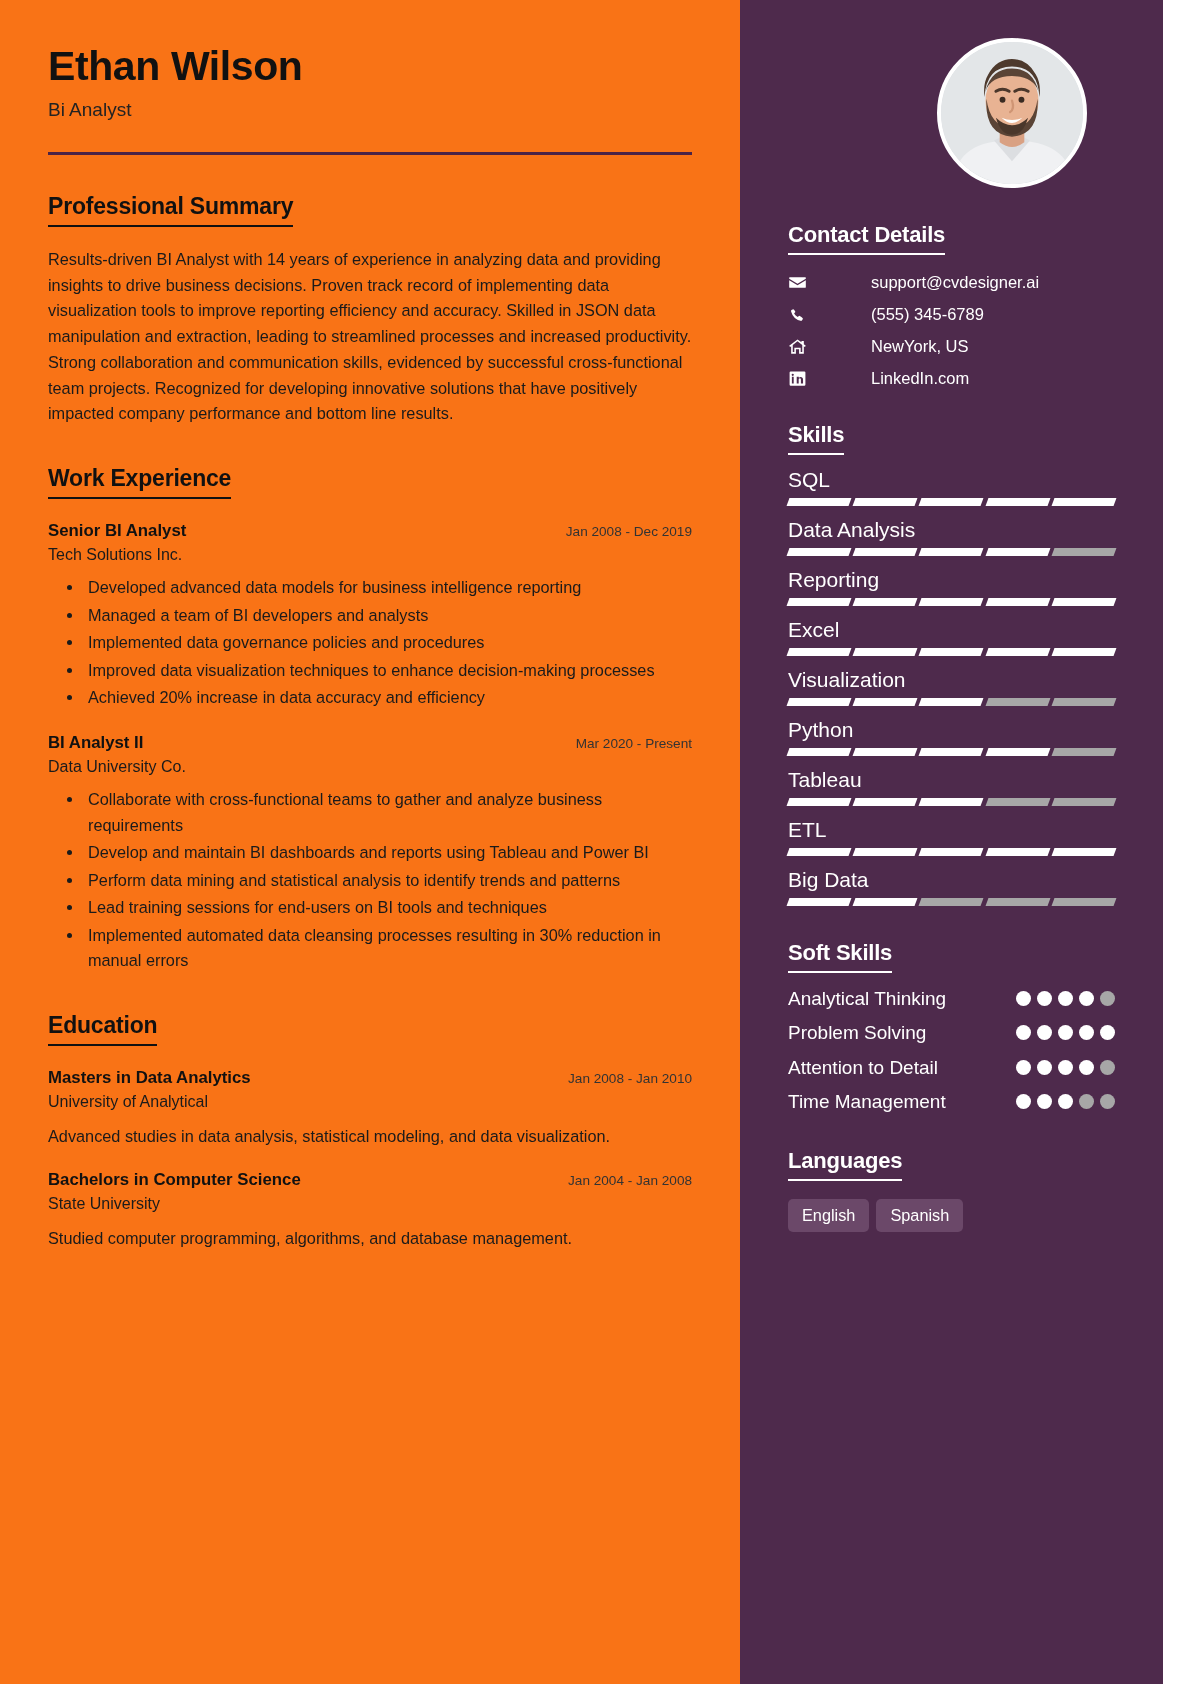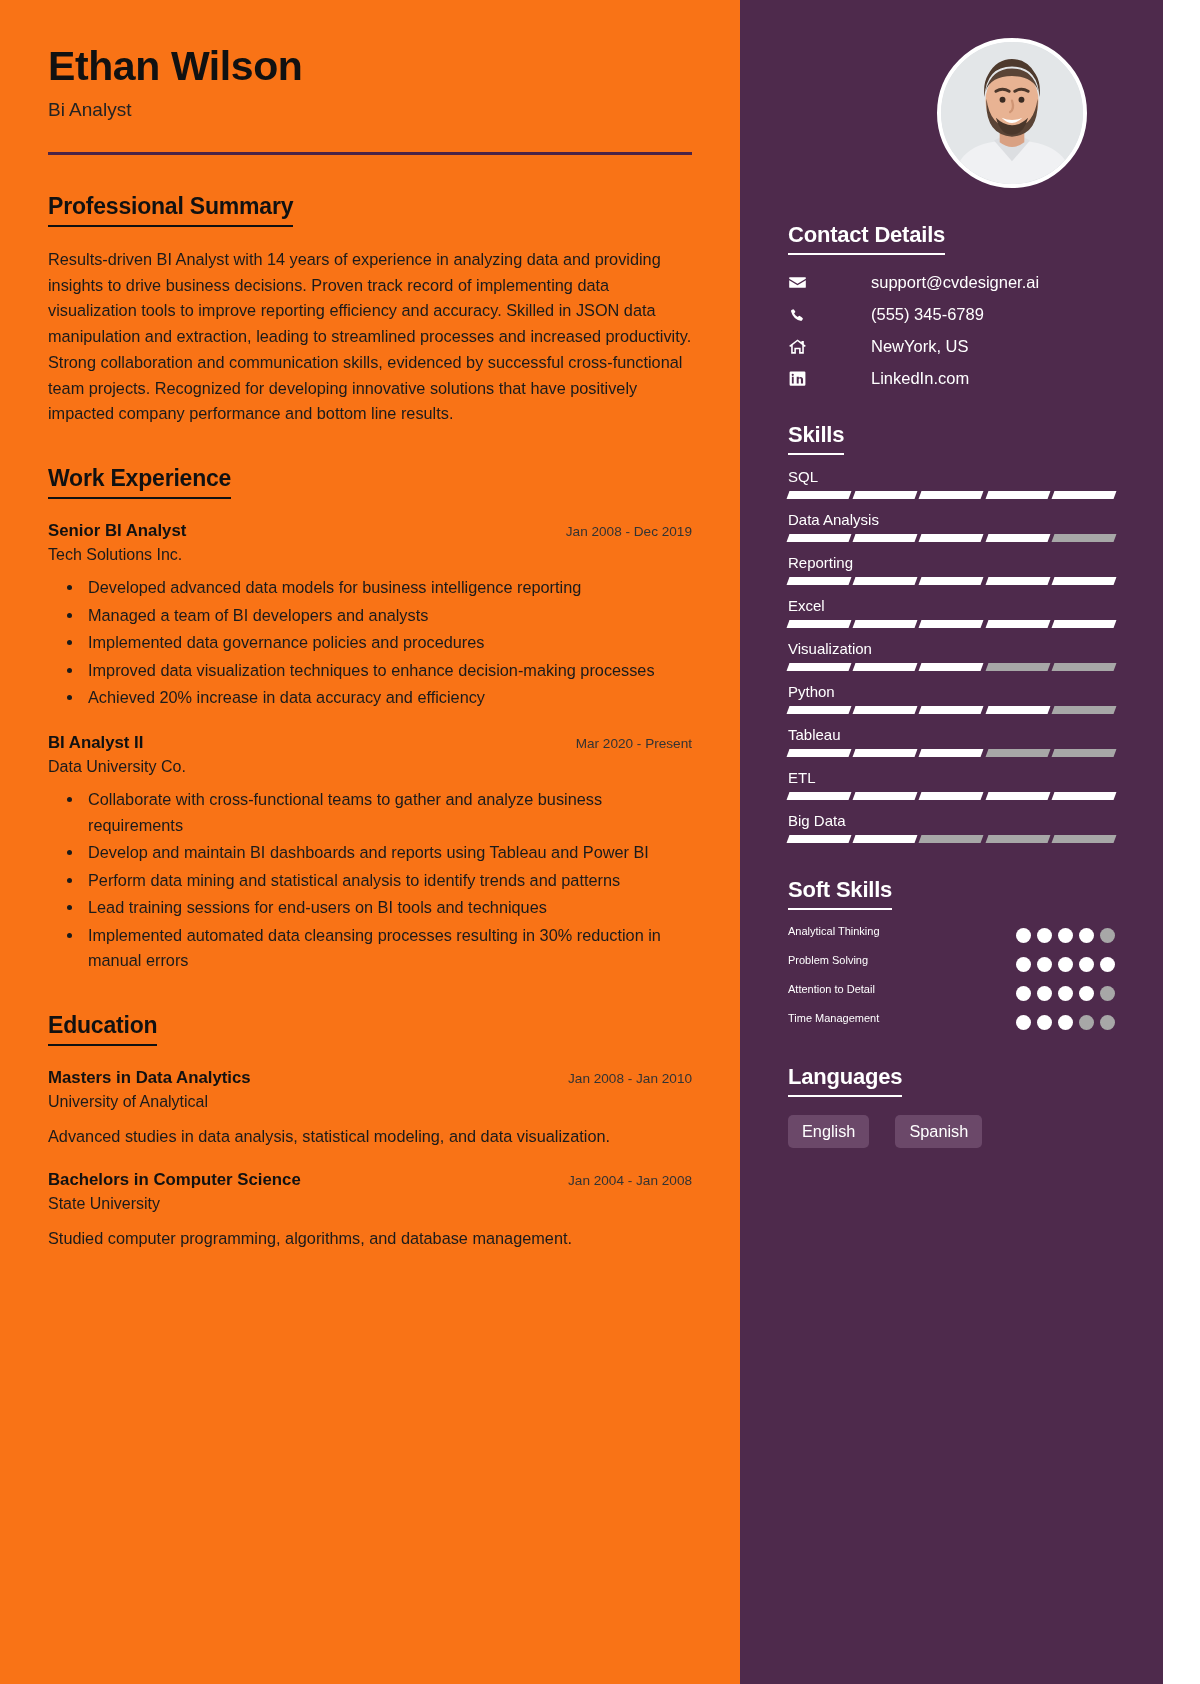--- a/index.html
+++ b/index.html
@@ -154,21 +154,21 @@
     display: flex;
     align-items: center;
     justify-content: flex-start;
     margin-right: 9px;
   }
   .contact-icon svg { fill: #ffffff; }
 
   .skill-list { margin-top: 13px; }
   .skill-item { margin-bottom: 12px; }
   .skill-name {
-    font-size: 15px;
+    font-size: 21px;
     color: #ffffff;
     margin-bottom: 6px;
   }
   .skill-bar {
     display: flex;
     gap: 4px;
     height: 8px;
   }
   .seg {
     flex: 1;
@@ -179,21 +179,21 @@
   .seg.off { background: #a7a7a7; }
 
   .soft-list { margin-top: 14px; }
   .soft-row {
     display: flex;
     justify-content: space-between;
     align-items: flex-start;
     margin-bottom: 10px;
   }
   .soft-name {
-    font-size: 11px;
+    font-size: 19px;
     color: #ffffff;
     line-height: 1.28;
     max-width: 175px;
   }
   .dots {
     display: flex;
     gap: 6px;
     padding-top: 4px;
     flex-shrink: 0;
   }
@@ -202,21 +202,21 @@
     height: 15px;
     border-radius: 50%;
   }
   .dot.on  { background: #ffffff; }
   .dot.off { background: #a7a7a7; }
 
   .lang-list {
     margin-top: 18px;
     display: flex;
     flex-wrap: wrap;
-    gap: 26px;
+    gap: 7px;
   }
   .lang-chip {
     background: #6b4869;
     color: #ffffff;
     font-size: 16.3px;
     padding: 7px 14px;
     border-radius: 5px;
   }
 </style>
 </head>

